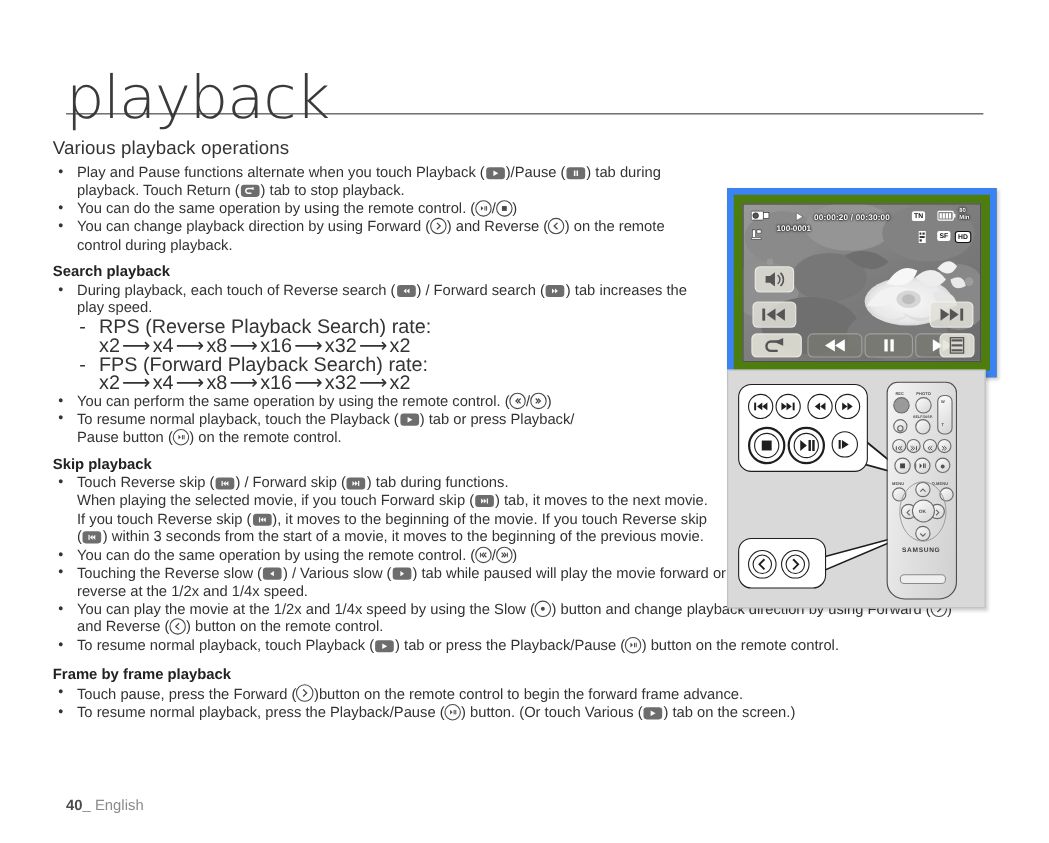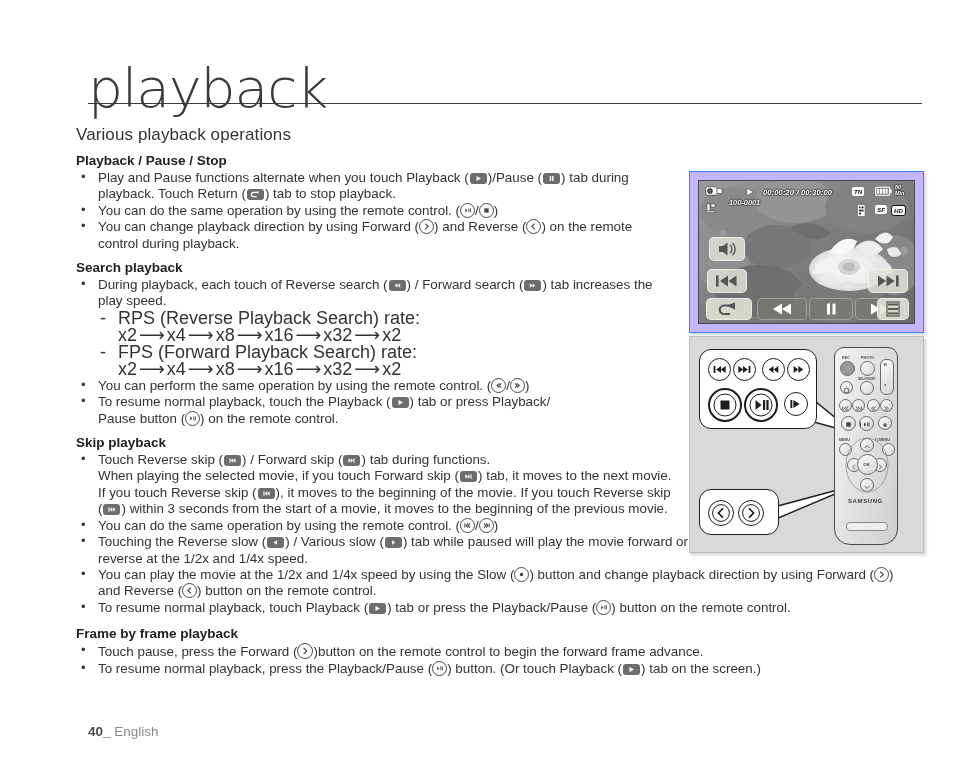--- a/index.html
+++ b/index.html
@@ -4,21 +4,21 @@
 <style>
   html,body{margin:0;padding:0;}
   body{
     width:954px;height:766px;
     background:#ffffff;
     font-family:"Liberation Sans", sans-serif;
     color:#2a2a2a;
     overflow:hidden;
     position:relative;
   }
-  .page{position:relative;width:800px;height:766px;margin-left:28px;}
+  .page{position:relative;width:800px;height:766px;}
 
   
   .header{position:absolute;left:60px;top:62px;width:834px;height:50px;}
   .header-title{
     position:absolute;left:0;bottom:-4px;
     font-size:54px;font-weight:300;letter-spacing:-1px;
     color:#3a3a3a;line-height:1;
     font-family:"DejaVu Sans","Liberation Sans",sans-serif;
     transform:scaleX(1.02);transform-origin:left bottom;
     -webkit-text-stroke:0px;
@@ -73,23 +73,22 @@
     display:inline-block;vertical-align:-3px;
     width:13px;height:13px;border-radius:50%;
     border:1.3px solid #4a4a4a;background:#fff;position:relative;margin:0 0px;
   }
   .rb svg{position:absolute;left:-1px;top:-1px;}
   .rb.big{width:14px;height:14px;vertical-align:-3px;}
 
   
   .fig-lcd{
     position:absolute;left:661px;top:171px;width:233px;height:160px;
-    background:#c4b5fd;border:1px solid #3b82f6;
+    background:#4d7c0f;border:6px solid #3b82f6;
     box-shadow:2px 2px 3px rgba(0,0,0,.18);
-    font-style:italic;
   }
   .lcd-inner{
     position:absolute;left:8px;top:8px;width:215px;height:142px;
     background:#8d8d8d;overflow:hidden;border:1px solid #4a4a4a;
   }
   .lcd-photo{position:absolute;inset:0;}
   .osd{position:absolute;color:#fff;font-size:7.4px;font-weight:bold;
        text-shadow:0 0 2px #000,0 0 2px #000;font-family:"Liberation Sans",sans-serif;}
   .osd-time{left:64px;top:7px;letter-spacing:0.2px;}
   .osd-file{left:30px;top:17px;}
@@ -148,21 +147,20 @@
 
   <div class="header">
     <div class="header-rule"></div>
     <div class="header-title">playback</div>
   </div>
 
   <div class="content">
 
     <h2 class="sec-title">Various playback operations</h2>
 
-    <h3 class="sub-title">Playback / Pause / Stop</h3>
     <ul class="bl col-narrow">
       <li><span>Play and Pause functions alternate when you touch Playback (</span><span class="tab"><svg width="17" height="11" viewBox="0 0 17 11">
               <polygon points="6.5,3 11,5.5 6.5,8" fill="#fff"></polygon>
             </svg></span><span>)/Pause (</span><span class="tab"><svg width="17" height="11" viewBox="0 0 17 11">
               <rect x="6.7" y="3" width="1.4" height="5" fill="#fff"></rect>
               <rect x="9.1" y="3" width="1.4" height="5" fill="#fff"></rect>
             </svg></span><span>) tab during playback. Touch Return (</span><span class="tab"><svg width="17" height="11" viewBox="0 0 17 11">
               <path d="M11 3.3 L6.6 3.3 A2 2 0 0 0 6.6 7.6 L9.6 7.6" stroke="#fff" stroke-width="1.3" fill="none"></path>
               <polygon points="11.6,2 8.6,3.4 11.6,4.8" fill="#fff"></polygon>
             </svg></span><span>) tab to stop playback.</span></li>
@@ -269,21 +267,21 @@
 
     <h3 class="sub-title" style="margin-top:10px;">Frame by frame playback</h3>
     <ul class="bl col-wide">
       <li><span>Touch pause, press the Forward (</span><span class="rb big"><svg width="16" height="16" viewBox="0 0 16 16">
               <path d="M6.6 4.8 L9.8 8 L6.6 11.2" stroke="#4a4a4a" stroke-width="1.2" fill="none"></path>
             </svg></span><span>)button on the remote control to begin the forward frame advance.</span></li>
       <li><span>To resume normal playback, press the Playback/Pause (</span><span class="rb"><svg width="15" height="15" viewBox="0 0 15 15">
               <polygon points="5.2,5.2 7.4,7.4 5.2,9.6" fill="#4a4a4a"></polygon>
               <rect x="8.4" y="5.4" width="0.9" height="4" fill="#4a4a4a"></rect>
               <rect x="9.9" y="5.4" width="0.9" height="4" fill="#4a4a4a"></rect>
-            </svg></span><span>) button. (Or touch Playback (</span><span class="tab"><svg width="17" height="11" viewBox="0 0 17 11">
+            </svg></span><span>) button. (Or touch Various (</span><span class="tab"><svg width="17" height="11" viewBox="0 0 17 11">
               <polygon points="6.5,3 11,5.5 6.5,8" fill="#fff"></polygon>
             </svg></span><span>) tab on the screen.)</span></li>
     </ul>
 
   </div>
 
   <div class="fig-lcd">
     <div class="lcd-inner">
 
       <svg class="lcd-photo" width="215" height="142" viewBox="0 0 215 142" preserveAspectRatio="none">

